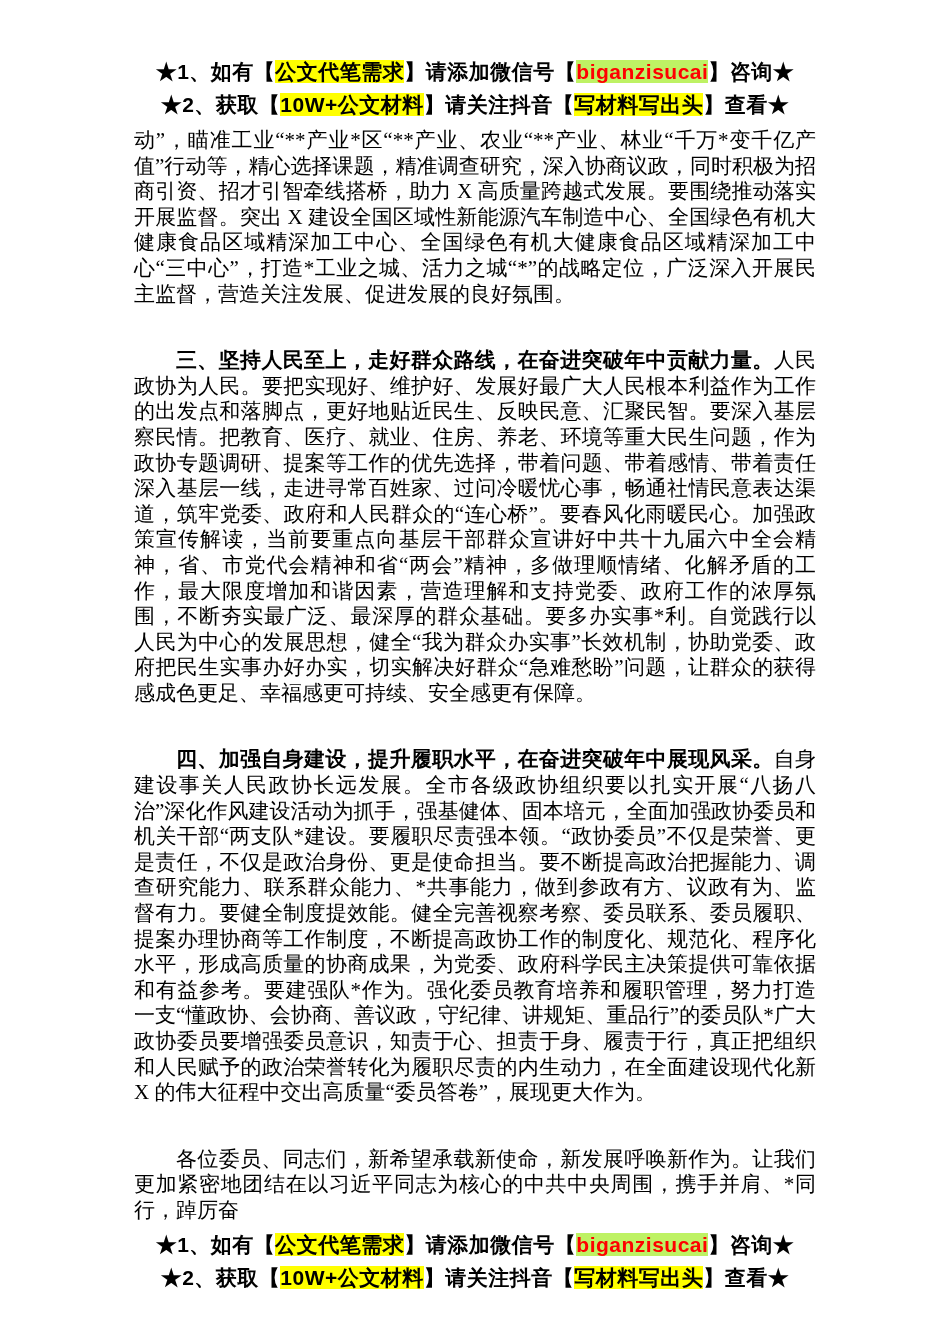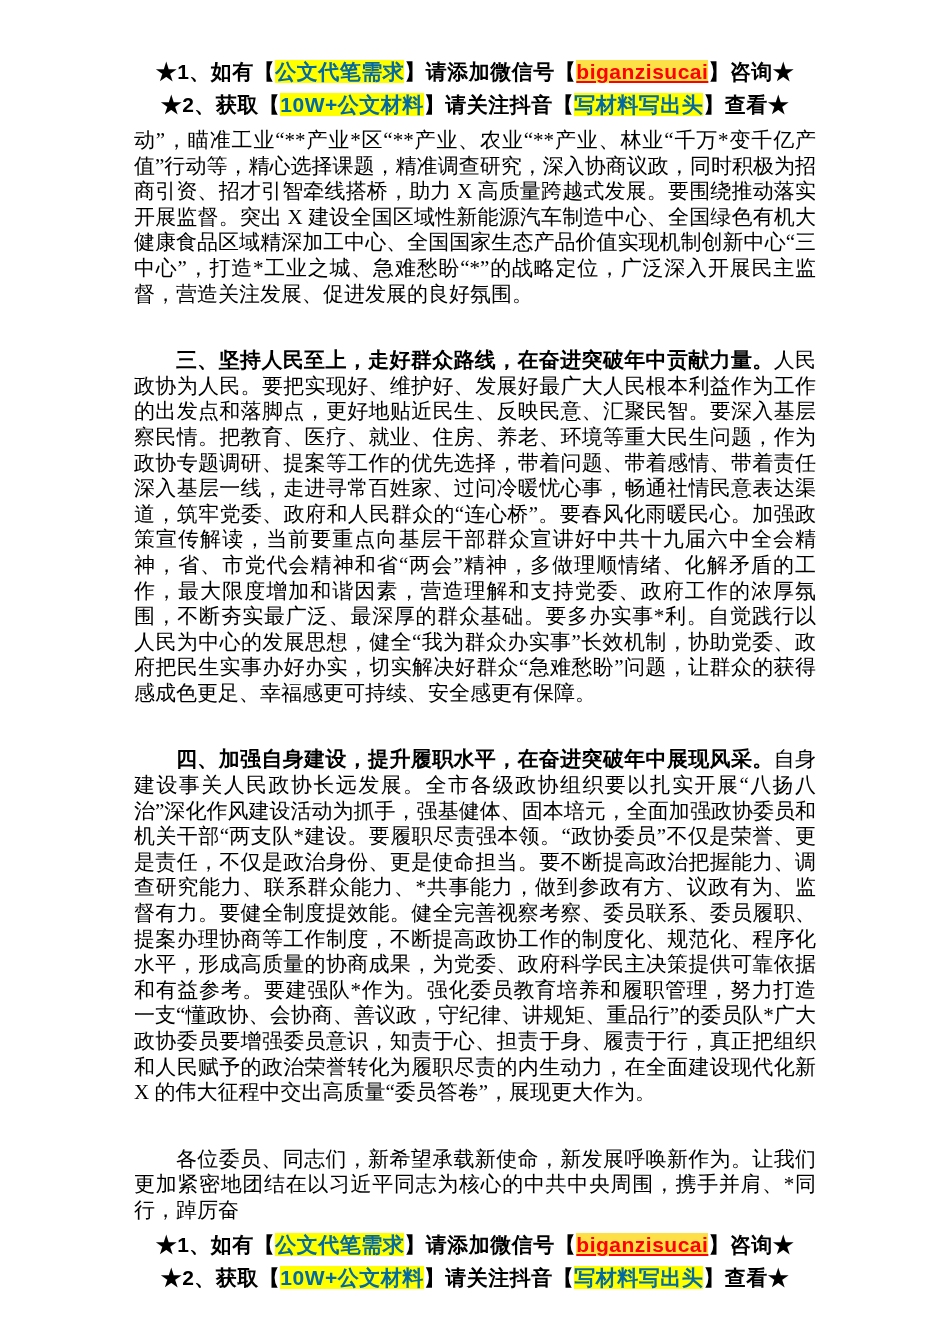--- a/index.html
+++ b/index.html
@@ -24,26 +24,25 @@
   }
   .banner-top { padding-top: 55px; }
   .banner-bottom {
     position: absolute;
     left: 0;
     right: 0;
     bottom: 50px;
   }
   .hl {
     background: #ffff00;
-    color: #0369a1;
+    color: #000000;
   }
   .hl-u {
-    background: #fde047;
+    background: #bef264;
     color: #ff0000;
-    text-decoration: underline;
   }
   .u { }
   .content {
     width: 682px;
     margin: 7px auto 0 auto;
     font-size: 21px;
     line-height: 25.6px;
     text-align: justify;
   }
   .content p { margin-bottom: 7px; }
@@ -58,21 +57,21 @@
   <div class="banner banner-top">
     <div class="banner-line">
       <span>★1、如有【</span><span class="hl">公文代笔需求</span><span>】请</span><span class="u">添加</span><span>微信号【</span><span class="hl-u">biganzisucai</span><span>】咨询★</span>
     </div>
     <div class="banner-line">
       <span>★2、获取【</span><span class="hl">10W+公文材料</span><span>】请</span><span class="u">关注</span><span>抖音【</span><span class="hl">写材料写出头</span><span>】查看★</span>
     </div>
   </div>
 
   <div class="content">
-    <p><span>动”，瞄准工业“**产业*区“**产业、农业“**产业、林业“千万*变千亿产值”行动等，精心选择课题，精准调查研究，深入协商议政，同时积极为招商引资、招才引智牵线搭桥，助力 X 高质量跨越式发展。要围绕推动落实开展监督。突出 X 建设全国区域性新能源汽车制造中心、全国绿色有机大健康食品区域精深加工中心、全国国家生态产品价值实现机制创新中心“三中心”，打造*工业之城、急难愁盼“*”的战略定位，广泛深入开展民主监督，营造关注发展、促进发展的良好氛围。</span></p>
+    <p><span>动”，瞄准工业“**产业*区“**产业、农业“**产业、林业“千万*变千亿产值”行动等，精心选择课题，精准调查研究，深入协商议政，同时积极为招商引资、招才引智牵线搭桥，助力 X 高质量跨越式发展。要围绕推动落实开展监督。突出 X 建设全国区域性新能源汽车制造中心、全国绿色有机大健康食品区域精深加工中心、全国绿色有机大健康食品区域精深加工中心“三中心”，打造*工业之城、活力之城“*”的战略定位，广泛深入开展民主监督，营造关注发展、促进发展的良好氛围。</span></p>
     <p class="indent"><span class="lead">三、坚持人民至上，走好群众路线，在奋进突破年中贡献力量。</span><span>人民政协为人民。要把实现好、维护好、发展好最广大人民根本利益作为工作的出发点和落脚点，更好地贴近民生、反映民意、汇聚民智。要深入基层察民情。把教育、医疗、就业、住房、养老、环境等重大民生问题，作为政协专题调研、提案等工作的优先选择，带着问题、带着感情、带着责任深入基层一线，走进寻常百姓家、过问冷暖忧心事，畅通社情民意表达渠道，筑牢党委、政府和人民群众的“连心桥”。要春风化雨暖民心。加强政策宣传解读，当前要重点向基层干部群众宣讲好中共十九届六中全会精神，省、市党代会精神和省“两会”精神，多做理顺情绪、化解矛盾的工作，最大限度增加和谐因素，营造理解和支持党委、政府工作的浓厚氛围，不断夯实最广泛、最深厚的群众基础。要多办实事*利。自觉践行以人民为中心的发展思想，健全“我为群众办实事”长效机制，协助党委、政府把民生实事办好办实，切实解决好群众“急难愁盼”问题，让群众的获得感成色更足、幸福感更可持续、安全感更有保障。</span></p>
     <p class="indent"><span class="lead">四、加强自身建设，提升履职水平，在奋进突破年中展现风采。</span><span>自身建设事关人民政协长远发展。全市各级政协组织要以扎实开展“八扬八治”深化作风建设活动为抓手，强基健体、固本培元，全面加强政协委员和机关干部“两支队*建设。要履职尽责强本领。“政协委员”不仅是荣誉、更是责任，不仅是政治身份、更是使命担当。要不断提高政治把握能力、调查研究能力、联系群众能力、*共事能力，做到参政有方、议政有为、监督有力。要健全制度提效能。健全完善视察考察、委员联系、委员履职、提案办理协商等工作制度，不断提高政协工作的制度化、规范化、程序化水平，形成高质量的协商成果，为党委、政府科学民主决策提供可靠依据和有益参考。要建强队*作为。强化委员教育培养和履职管理，努力打造一支“懂政协、会协商、善议政，守纪律、讲规矩、重品行”的委员队*广大政协委员要增强委员意识，知责于心、担责于身、履责于行，真正把组织和人民赋予的政治荣誉转化为履职尽责的内生动力，在全面建设现代化新 X 的伟大征程中交出高质量“委员答卷”，展现更大作为。</span></p>
     <p class="indent"><span>各位委员、同志们，新希望承载新使命，新发展呼唤新作为。让我们更加紧密地团结在以习近平同志为核心的中共中央周围，携手并肩、*同行，踔厉奋</span></p>
   </div>
 
   <div class="banner banner-bottom">
     <div class="banner-line">
       <span>★1、如有【</span><span class="hl">公文代笔需求</span><span>】请</span><span class="u">添加</span><span>微信号【</span><span class="hl-u">biganzisucai</span><span>】咨询★</span>
     </div>
     <div class="banner-line">

